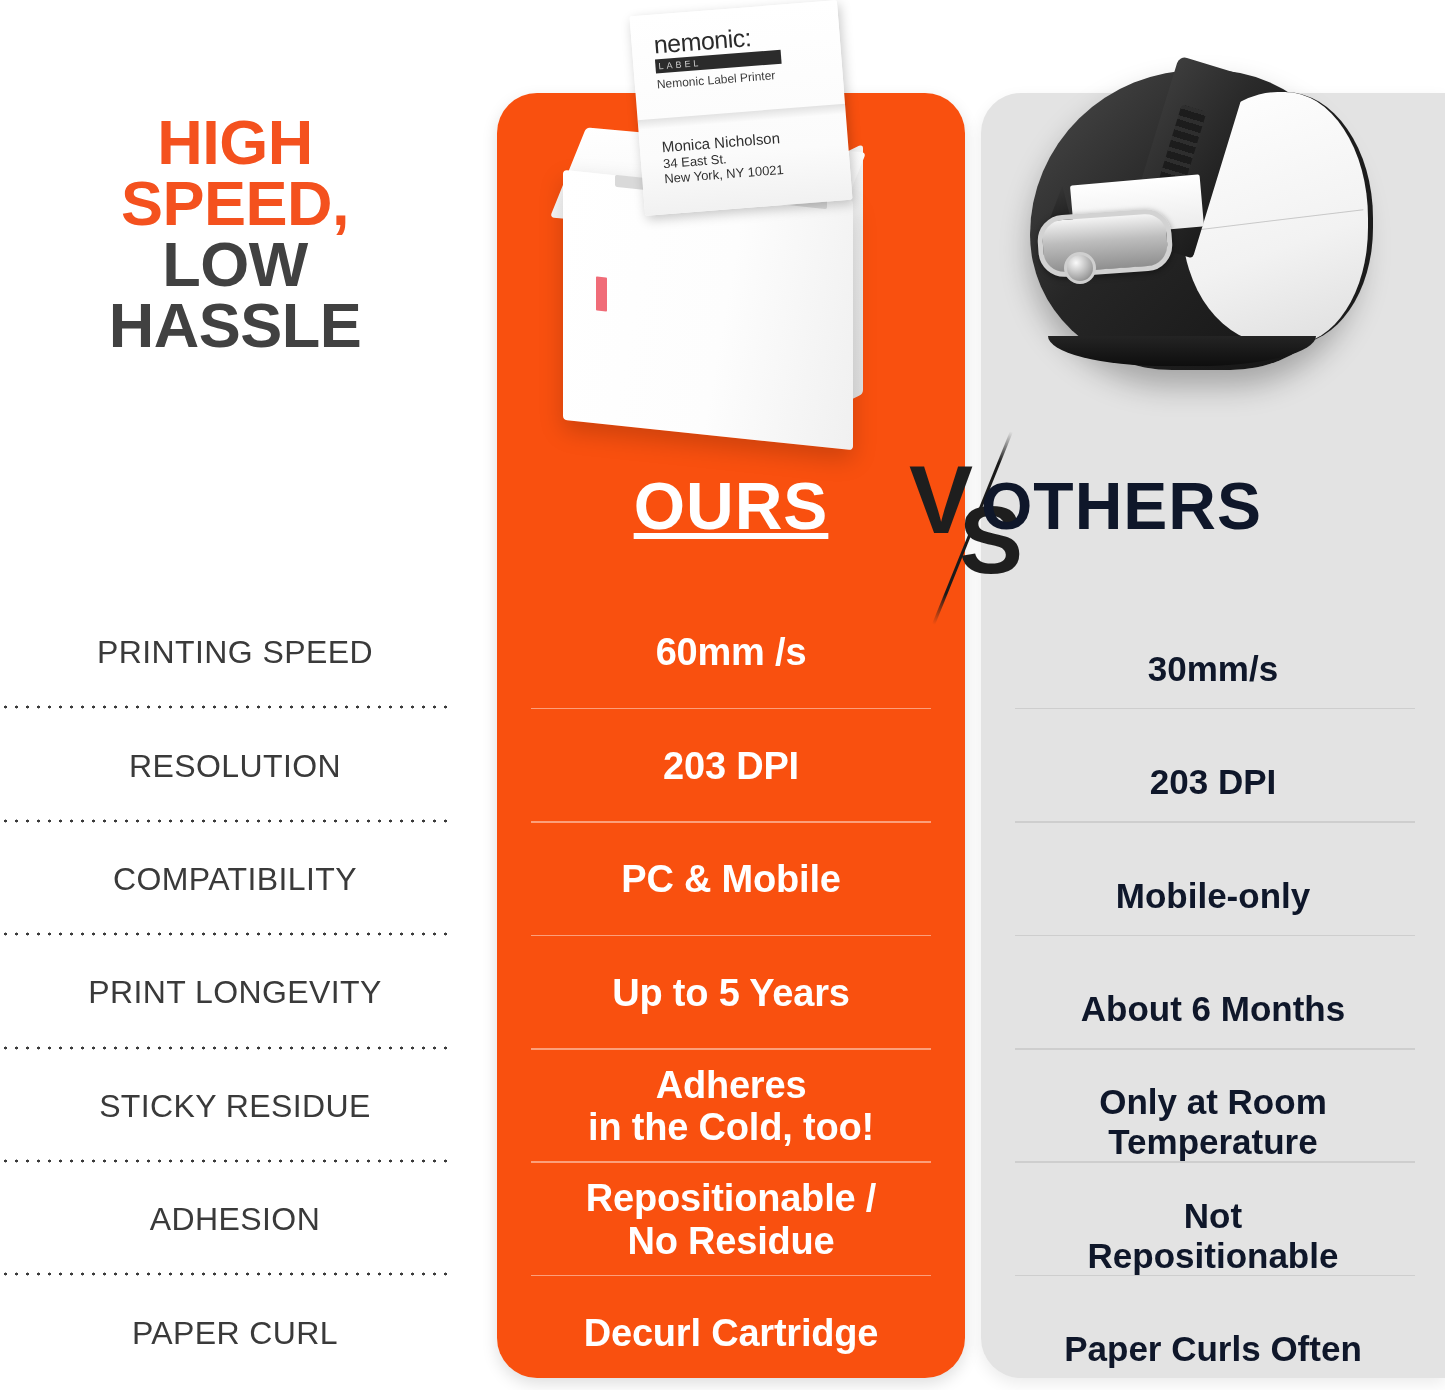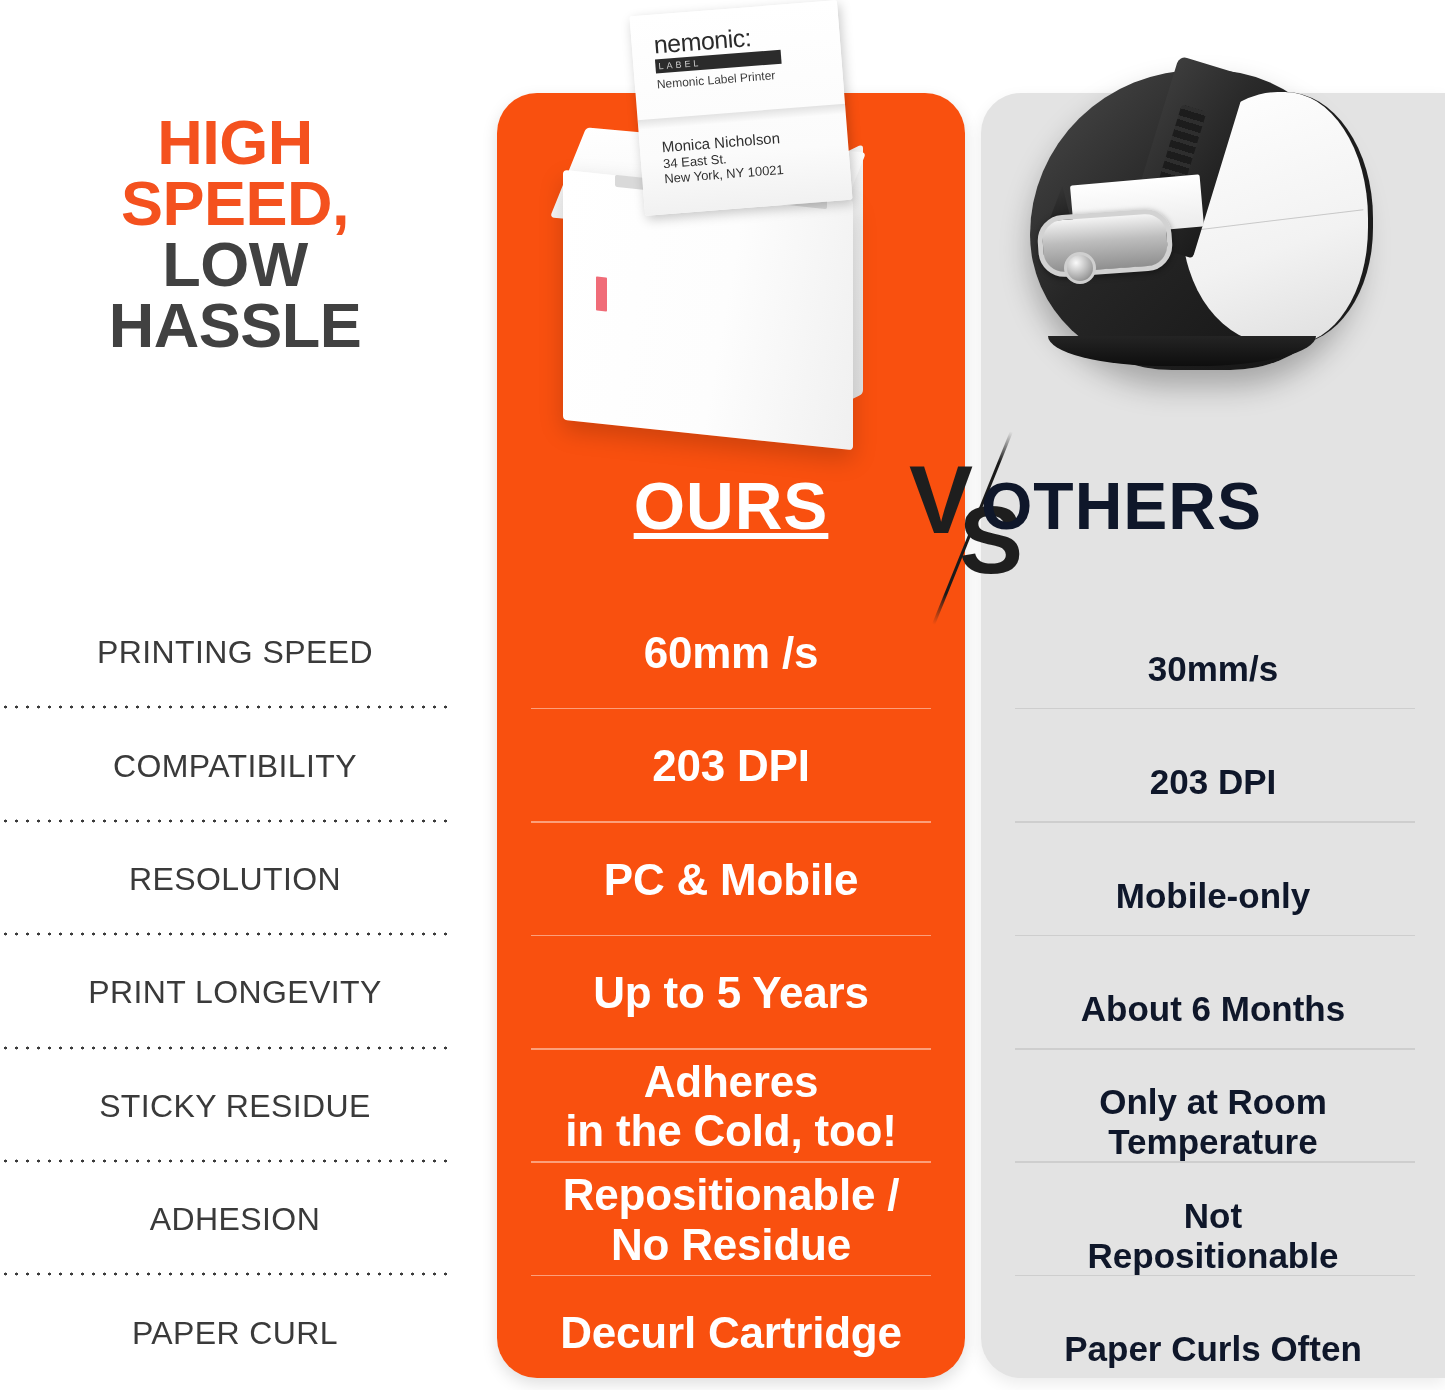--- a/index.html
+++ b/index.html
@@ -392,21 +392,21 @@
   .value-row {
     position: relative;
     height: 113.4px;
     display: flex;
     align-items: center;
     justify-content: center;
   }
   .ours-text {
     color: #ffffff;
     font-weight: bold;
-    font-size: 44px;
+    font-size: 38px;
     text-align: center;
     line-height: 1.12;
     letter-spacing: -0.2px;
     padding: 0 18px;
   }
   .others-text {
     color: #0f172a;
     font-weight: 700;
     font-size: 35px;
     text-align: center;
@@ -444,25 +444,25 @@
       <span class="hl-line hl-dark">LOW</span>
       <span class="hl-line hl-dark">HASSLE</span>
     </div>
 
     <div id="feature-list">
         <div class="feature-row">
           <div class="feature-label">PRINTING SPEED</div>
           <div class="dotted-sep"></div>
         </div>
         <div class="feature-row">
+          <div class="feature-label">RESOLUTION</div>
+          <div class="dotted-sep"></div>
+        </div>
+        <div class="feature-row">
           <div class="feature-label">COMPATIBILITY</div>
-          <div class="dotted-sep"></div>
-        </div>
-        <div class="feature-row">
-          <div class="feature-label">RESOLUTION</div>
           <div class="dotted-sep"></div>
         </div>
         <div class="feature-row">
           <div class="feature-label">PRINT LONGEVITY</div>
           <div class="dotted-sep"></div>
         </div>
         <div class="feature-row">
           <div class="feature-label">STICKY RESIDUE</div>
           <div class="dotted-sep"></div>
         </div>

